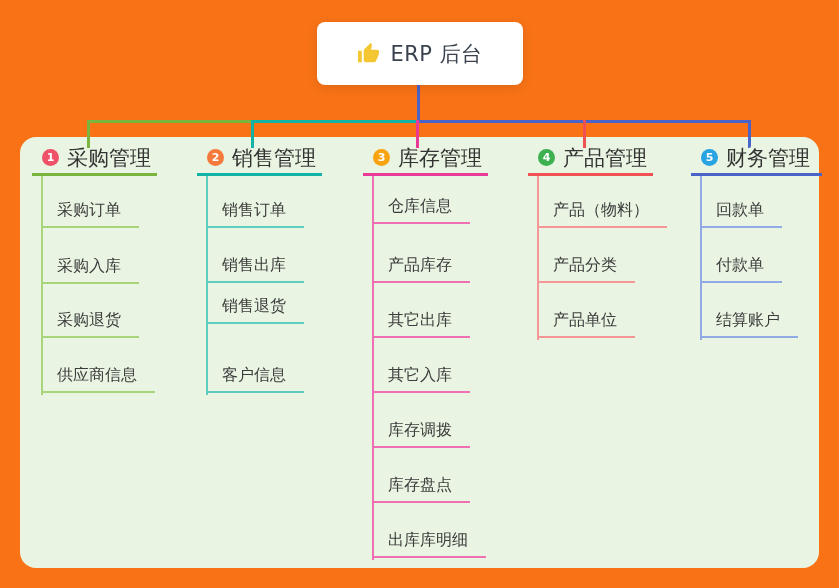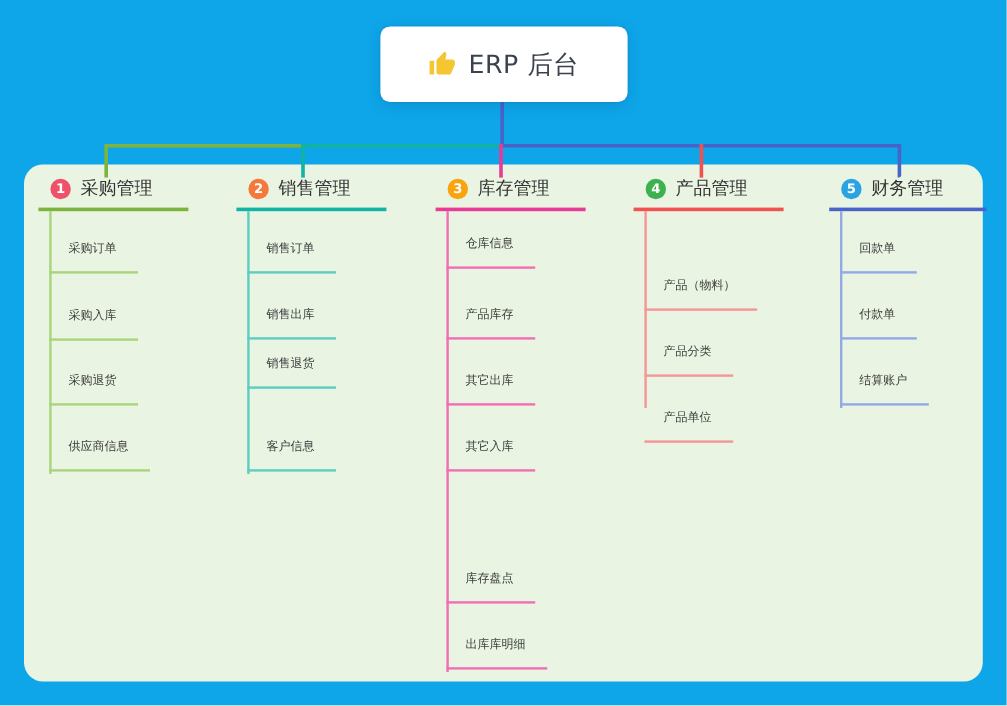--- a/index.html
+++ b/index.html
@@ -1,17 +1,17 @@
 <!DOCTYPE html>
 <html><head>
 <meta charset="utf-8">
 <style>
   html,body{margin:0;padding:0;background:#ffffff;}
   body{font-family:"DejaVu Sans","Liberation Sans",sans-serif;}
-  #canvas{position:relative;width:839px;height:588px;background:#0ea5e9;overflow:hidden;}
+  #canvas{position:relative;width:839px;height:588px;background:#f97316;overflow:hidden;}
 
   .panel{position:absolute;left:20px;top:137px;width:799px;height:431px;
          background:#e9f5e2;border-radius:16px;}
 
   .root-card{position:absolute;left:317px;top:22px;width:206px;height:63px;
              background:#ffffff;border-radius:8px;
              box-shadow:0 3px 12px rgba(0,0,0,0.10),0 0 2px rgba(0,0,0,0.06);
              display:flex;align-items:center;justify-content:center;gap:10px;}
   .root-title{font-size:21px;color:#39424e;font-weight:500;letter-spacing:.5px;}
   .thumb-icon{width:23px;height:23px;display:inline-block;}
@@ -28,35 +28,35 @@
   .d3{left:416px;background:#e93a98;}
   .d4{left:583px;background:#f05152;}
   .d5{left:748px;background:#4a63c8;border-radius:0 0 2px 0;}
 
   .branch{position:absolute;top:148px;}
   .branch-header{display:flex;align-items:center;gap:8px;width:115px;
                  padding:0 0 6px 10px;border-bottom:3px solid #000;height:19px;cursor:default;}
   .branch-header.wide{width:121px;}
   .badge{width:17px;height:17px;border-radius:50%;color:#fff;font-size:11px;font-weight:700;
          display:flex;align-items:center;justify-content:center;flex:0 0 17px;}
-  .branch-title{font-size:15px;color:#333;font-weight:500;white-space:nowrap;text-align:center;}
+  .branch-title{font-size:21px;color:#333;font-weight:500;white-space:nowrap;text-align:center;}
 
   .trunk-v{position:absolute;left:9px;top:28px;width:2px;}
   .child{position:absolute;left:9px;height:18px;padding:0 18px 8px 16px;
-         border-bottom:2px solid #000;font-size:10px;color:#3c3c3c;white-space:nowrap;}
+         border-bottom:2px solid #000;font-size:16px;color:#3c3c3c;white-space:nowrap;}
 
   
   .hdr1{border-bottom-color:#7cb440;} .badge1{background:#ef5168;}
   .lt1{border-bottom-color:#a8d47c;} .ltbg1{background:#a8d47c;}
   .hdr2{border-bottom-color:#12b2a4;} .badge2{background:#f5793b;}
   .lt2{border-bottom-color:#5fccc0;} .ltbg2{background:#5fccc0;}
   .hdr3{border-bottom-color:#e93a98;} .badge3{background:#f9a40e;}
   .lt3{border-bottom-color:#f06fb4;} .ltbg3{background:#f06fb4;}
   .hdr4{border-bottom-color:#f05152;} .badge4{background:#3db150;}
-  .lt4{border-bottom-color:#f59697;margin-top:31px;} .ltbg4{background:#f59697;}
+  .lt4{border-bottom-color:#f59697;} .ltbg4{background:#f59697;}
   .hdr5{border-bottom-color:#4a63c8;} .badge5{background:#2aa3e3;}
   .lt5{border-bottom-color:#92aae4;} .ltbg5{background:#92aae4;}
 </style>
 </head>
 <body>
 
 <div id="canvas">
   <div class="panel"></div>
 
   <div class="vline root-trunk"></div>
@@ -105,20 +105,21 @@
   <div class="branch" style="left:363px">
     <div class="branch-header hdr3">
       <span class="badge badge3">3</span>
       <span class="branch-title">库存管理</span>
     </div>
     <div class="trunk-v ltbg3" style="height:384px"></div>
     <div class="child lt3" style="top:48px">仓库信息</div>
     <div class="child lt3" style="top:107px">产品库存</div>
     <div class="child lt3" style="top:217px">其它入库</div>
     <div class="child lt3" style="top:162px">其它出库</div>
+    <div class="child lt3" style="top:272px">库存调拨</div>
     <div class="child lt3" style="top:327px">库存盘点</div>
     <div class="child lt3" style="top:382px">出库库明细</div>
   </div>
 
   <div class="branch" style="left:528px">
     <div class="branch-header hdr4">
       <span class="badge badge4">4</span>
       <span class="branch-title">产品管理</span>
     </div>
     <div class="trunk-v ltbg4" style="height:164px"></div>

